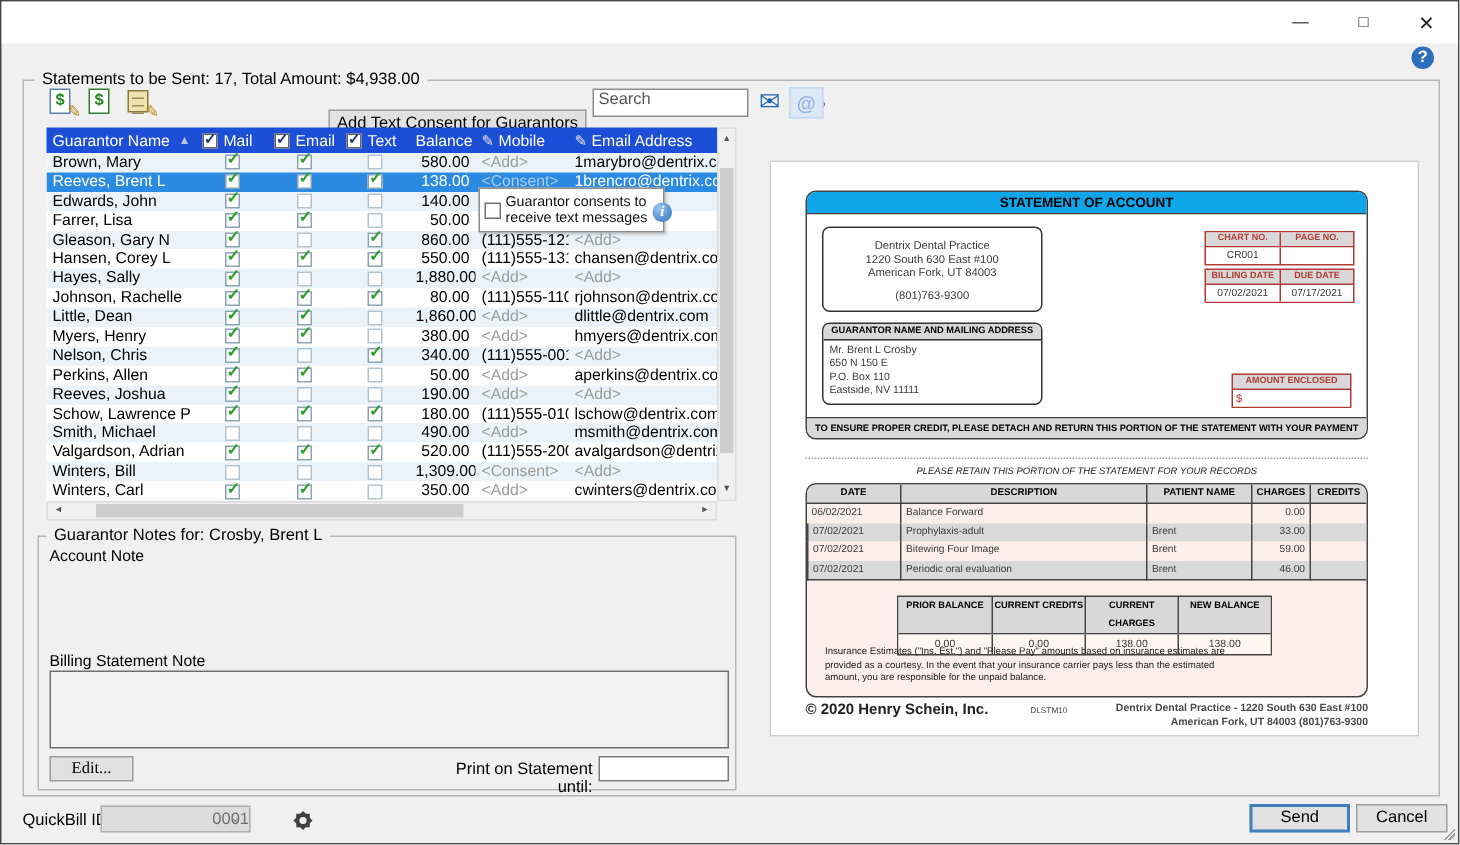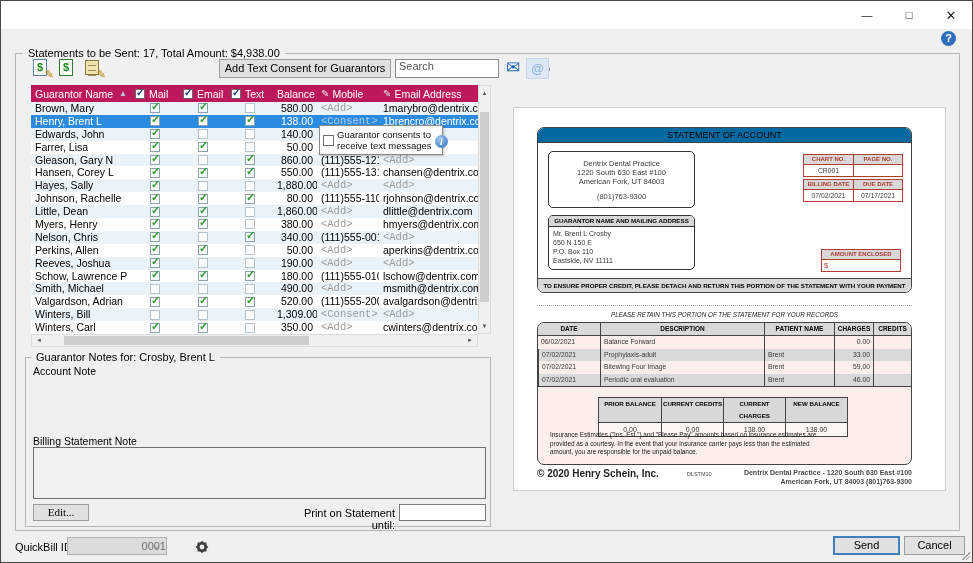--- a/index.html
+++ b/index.html
@@ -22,49 +22,49 @@
   .groupbox { position:absolute; left:14px; top:52px; width:945px; height:478px; border:1px solid #b5b5b5; }
   .groupbox-label { position:absolute; left:22px; top:46px; background:#f0f0f0; padding:0 5px; font-size:11px; }
   
   .tb-icon { position:absolute; top:57px; width:20px; height:20px; }
   .page-ic { position:absolute; left:2px; top:1px; width:14px; height:17px; background:#fff; border:1px solid #5b82ab; }
   .page-ic .dollar { display:block; text-align:center; color:#1f8a1f; font-weight:bold; font-size:11px; line-height:15px; }
   .pencil-ov { position:absolute; right:-3px; bottom:-3px; font-size:11px; color:#b8860b; }
   .note-ic { position:absolute; left:2px; top:2px; width:14px; height:15px; background:#efe3b0; border:1px solid #8a7840; }
   .note-ic i { display:block; height:2px; border-bottom:1px solid #9b8a55; margin:3px 2px 0 2px; }
   .btn { background:#e1e1e1; border:1px solid #9d9d9d; font-size:11px; text-align:center; color:#000; }
-  #add-consent-btn { position:absolute; left:218px; top:58px; width:172px; height:19px; line-height:17px; }
+  #add-consent-btn { position:absolute; left:218px; top:72px; width:172px; height:19px; line-height:17px; }
   #search-wrap { position:absolute; left:394px; top:58px; width:104px; height:19px; background:#fff; border:1px solid #8a8a8a; display:flex; align-items:flex-start; }
   #search-input { flex:1; border:none; outline:none; font-size:11px; padding:0 3px; background:transparent; font-family:"Liberation Sans",sans-serif; color:#333; }
   #search-input::placeholder { color:#555; }
   .mag { width:14px; font-size:13px; color:#444; line-height:17px; }
   .envelope { position:absolute; left:505px; top:57px; font-size:17px; color:#1a66b6; line-height:20px; }
   .at-tile { position:absolute; left:525px; top:57px; width:23px; height:21px; background:#dce8f6; border:1px solid #c3d7ee;
     color:#8fb4e3; font-weight:bold; font-size:13px; text-align:center; line-height:19px; }
   
   #gtable { position:absolute; left:30px; top:84px; width:460px; height:262px; }
   .g-header, .g-row { display:grid; grid-template-columns:100px 48px 48px 46px 44px 62px 99px; width:447px; }
-  .g-header { background:#be185d; color:#fff; height:17px; font-size:10.5px; align-items:center; }
+  .g-header { background:#1d4ed8; color:#fff; height:17px; font-size:10.5px; align-items:center; }
   .g-header > div { display:flex; align-items:center; padding-left:4px; height:17px; overflow:visible; white-space:nowrap; }
   .hdr-name { justify-content:space-between; padding-right:4px; }
   .sort-arrow { font-size:8px; color:#b9c7dd; margin-left:4px; }
   .hdr-cb { width:10px; height:10px; background:#fff; border:1px solid #666; margin-right:4px; position:relative; flex:0 0 auto; }
   .hdr-cb span { position:absolute; left:0px; top:-3px; color:#17386e; font-size:10px; font-weight:bold; }
   .hdr-pencil { color:#e2e2e2; font-size:10px; margin-right:3px; }
   #guarantor-rows { width:447px; height:232px; overflow:hidden; background:#fff; }
   .g-row { height:12.9px; font-size:10.5px; line-height:12.9px; background:#fff; white-space:nowrap; }
   .g-row.alt { background:#eaf3fa; }
   .g-row.selected { background:#2b8ae2; color:#fff; }
   .g-row > div { overflow:hidden; padding-left:4px; }
   .g-row .c-cb { display:flex; align-items:center; justify-content:center; padding:0; }
   .cb { width:10px; height:10px; border:1px solid #b4c3ce; background:#fdfdfd; position:relative; }
   .cb.checked { border-color:#8ca3b2; }
   .cb.checked em { position:absolute; left:0px; top:-4px; font-style:normal; color:#2f9e2f; font-weight:bold; font-size:11px; }
   .c-balance { text-align:right; padding-right:4px !important; }
-  .muted { color:#9a9a9a;font-family:Liberation Mono, monospace; }
+  .muted { color:#9a9a9a; }
   .g-row.selected .muted { color:#aecdee; }
   
   .vscroll { position:absolute; left:447px; top:0; width:13px; height:249px; background:#f0f0f0; border:1px solid #dcdcdc; }
   .vthumb { position:absolute; left:1px; top:26px; width:9px; height:190px; background:#cdcdcd; }
   .varrow { position:absolute; left:0; width:11px; text-align:center; font-size:6px; color:#555; line-height:12px; }
   .hscroll { position:absolute; left:0; top:249px; width:447px; height:13px; background:#f0f0f0; border:1px solid #dcdcdc; }
   .hthumb { position:absolute; left:32px; top:1px; width:245px; height:9px; background:#cdcdcd; }
   .harrow { position:absolute; top:0; width:12px; text-align:center; font-size:6px; color:#555; line-height:11px; }
   
   #consent-tip { position:absolute; left:318px; top:124px; width:124px; height:30px; background:#fff; border:1px solid #8a8a8a;
@@ -88,22 +88,22 @@
     color:#707070; font-size:11px; line-height:16px; padding-left:5px;text-align:right; }
   #quickbill-select .chev { position:absolute; right:5px; top:0; color:#8a8a8a; font-size:10px; }
   #gear { position:absolute; left:193px; top:538px; width:16px; height:16px; }
   #send-btn { position:absolute; left:832px; top:535px; width:67px; height:19px; line-height:15px; border:2px solid #3f7fbe; }
   #cancel-btn { position:absolute; left:903px; top:535px; width:61px; height:19px; line-height:17px; }
   .resize-grip { position:absolute; right:2px; bottom:2px; width:8px; height:8px;
     background:linear-gradient(135deg, transparent 50%, #9a9a9a 50%, #9a9a9a 60%, transparent 60%, transparent 70%, #9a9a9a 70%, #9a9a9a 80%, transparent 80%); }
   
   #preview { position:absolute; left:512px; top:106px; width:433px; height:384px; background:#fff; border:1px solid #cfcfcf; color:#3a3a3a; }
   .stmt-box { position:absolute; left:23px; top:19px; width:375px; height:166px; border:1px solid #444; border-radius:7px; background:#fff; }
-  .stmt-title { height:15px; background:#0369a1; border-bottom:1px solid #444; border-radius:6px 6px 0 0;
-    font-weight:normal; font-size:9px; text-align:center; line-height:15px; color:#000; }
+  .stmt-title { height:15px; background:#0ea5e9; border-bottom:1px solid #444; border-radius:6px 6px 0 0;
+    font-weight:bold; font-size:9px; text-align:center; line-height:15px; color:#000; }
   .practice-box { position:absolute; left:10px; top:23px; width:147px; height:57px; border:1px solid #333; border-radius:5px;
     font-size:7.5px; text-align:center; padding-top:7px; line-height:9px; }
   .red-table { position:absolute; width:100px; border:1px solid #b23b32; display:grid; grid-template-columns:1fr 1fr; }
   .red-table .rh { background:#d8d8d8; color:#b23b32; font-weight:bold; font-size:6px; text-align:center; line-height:9px; border-bottom:1px solid #b23b32; }
   .red-table .rv { background:#fff; font-size:6.8px; text-align:center; line-height:11px; }
   .red-table .rh + .rh, .red-table .rv + .rv { border-left:1px solid #b23b32; }
   .guar-box { position:absolute; left:10px; top:87px; width:147px; height:55px; border:1px solid #333; border-radius:5px; overflow:hidden; }
   .guar-box .gh { background:#d8d8d8; border-bottom:1px solid #333; font-weight:bold; font-size:6.2px; text-align:center; line-height:10px; color:#000; }
   .guar-box .ga { font-size:7px; line-height:9px; padding:2px 4px; }
   .amount-box { position:absolute; left:283px; top:121px; width:80px; border:1px solid #b23b32; }
@@ -229,21 +229,21 @@
             </div>
           </div>
           <div class="c-cb">
             <div class="cb"></div>
           </div>
           <div class="c-balance">580.00</div>
           <div class="muted">&lt;Add&gt;</div>
           <div class="">1marybro@dentrix.com</div>
         </div>
         <div class="g-row selected">
-          <div class="c-name">Henry, Brent L</div>
+          <div class="c-name">Reeves, Brent L</div>
           <div class="c-cb">
             <div class="cb checked">
               <em>✓</em>
             </div>
           </div>
           <div class="c-cb">
             <div class="cb checked">
               <em>✓</em>
             </div>
           </div>

